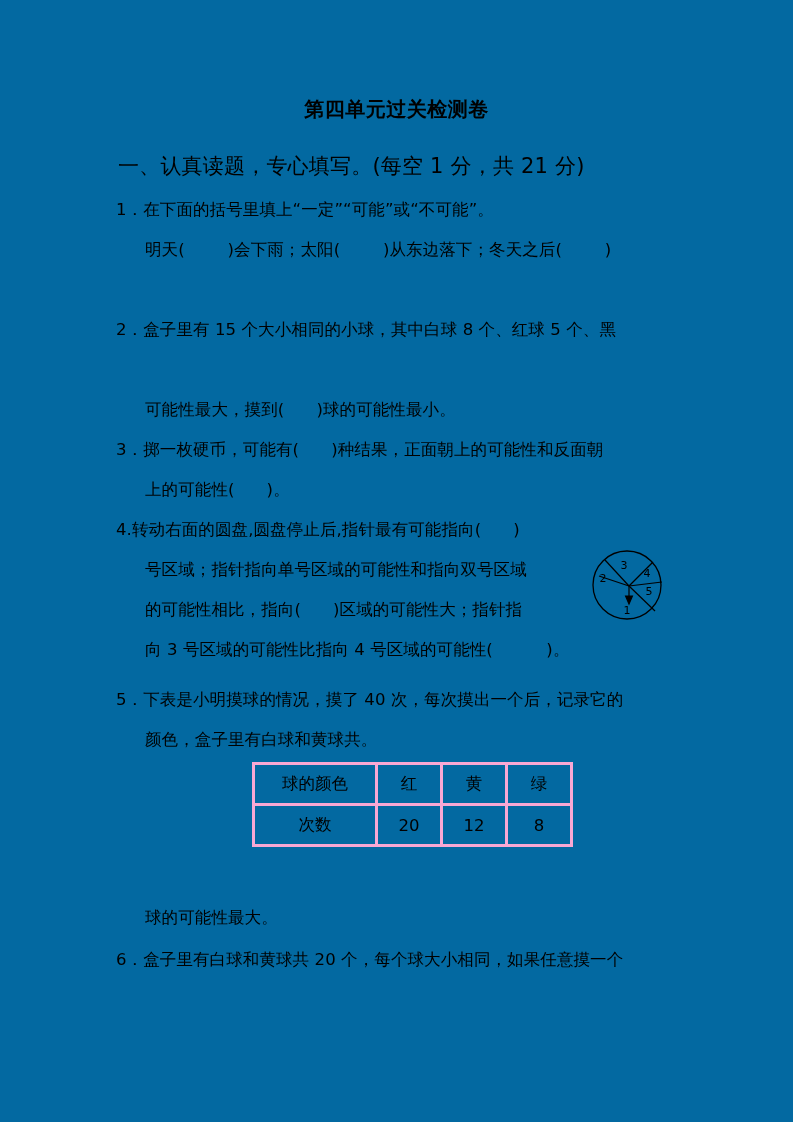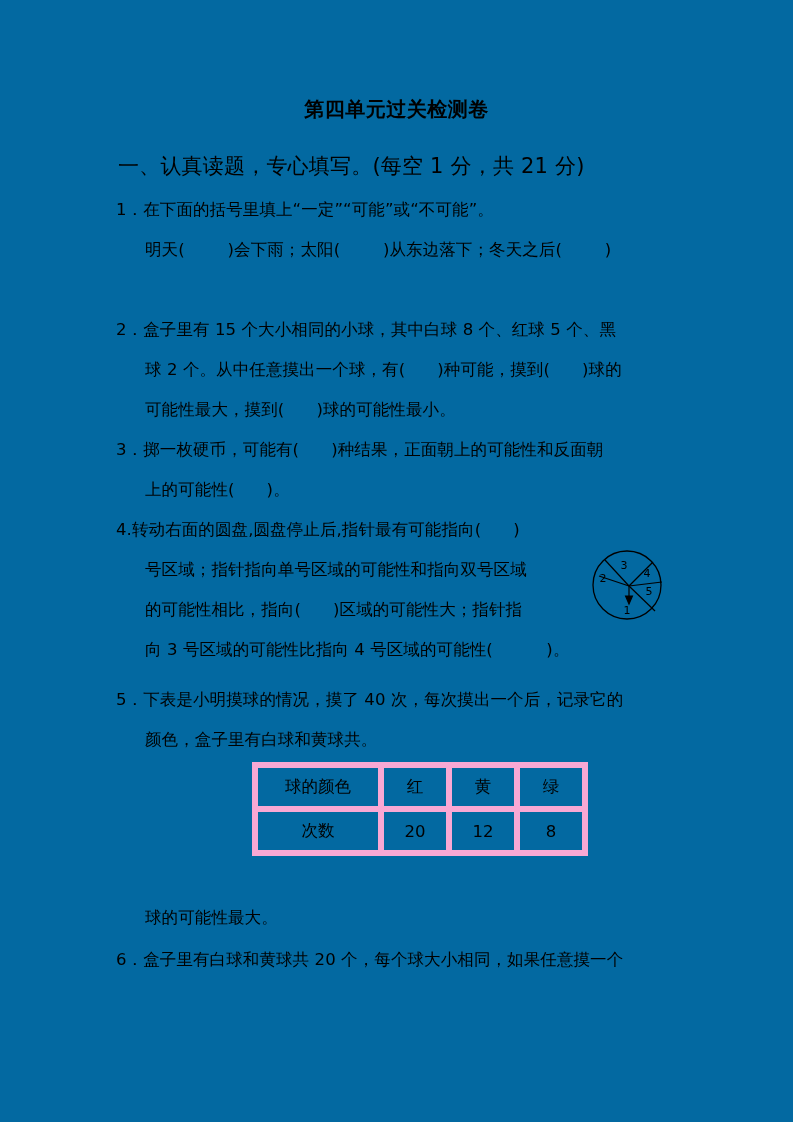--- a/index.html
+++ b/index.html
@@ -64,21 +64,21 @@
   }
 
   
   .tbl {
     position: absolute;
     left: 252px;
     top: 762px;
     border-collapse: collapse;
   }
   .tbl td {
-    border: 6px solid #f9a8d4;
+    border: 3px solid #f9a8d4;
     height: 38px;
     font-size: 16.5px;
     text-align: center;
     padding: 0 4px;
     font-family: "DejaVu Sans", "Liberation Sans", sans-serif;
   }
   .tbl td.wide { width: 112px; }
   .tbl td.narrow { width: 54px; }
 </style>
 </head>
@@ -87,21 +87,20 @@
 <div class="page">
 
   <div class="doc-title">第四单元过关检测卷</div>
 
   <div class="section-head">一、认真读题，专心填写。(每空 1 分，共 21 分)</div>
 
   <div class="line lead" style="top:200px">1．在下面的括号里填上“一定”“可能”或“不可能”。</div>
   <div class="line cont" style="top:240px">明天(        )会下雨；太阳(        )从东边落下；冬天之后(        )</div>
 
   <div class="line lead" style="top:320px">2．盒子里有 15 个大小相同的小球，其中白球 8 个、红球 5 个、黑</div>
-  <div class="line cont" style="top:360px">球 2 个。从中任意摸出一个球，有(      )种可能，摸到(      )球的</div>
   <div class="line cont" style="top:400px">可能性最大，摸到(      )球的可能性最小。</div>
 
   <div class="line lead" style="top:440px">3．掷一枚硬币，可能有(      )种结果，正面朝上的可能性和反面朝</div>
   <div class="line cont" style="top:480px">上的可能性(      )。</div>
 
   <div class="line lead" style="top:520px">4.转动右面的圆盘,圆盘停止后,指针最有可能指向(      )</div>
   <div class="line cont" style="top:600px">的可能性相比，指向(      )区域的可能性大；指针指</div>
   <div class="line cont" style="top:560px">号区域；指针指向单号区域的可能性和指向双号区域</div>
   <div class="line cont" style="top:640px">向 3 号区域的可能性比指向 4 号区域的可能性(          )。</div>
 

